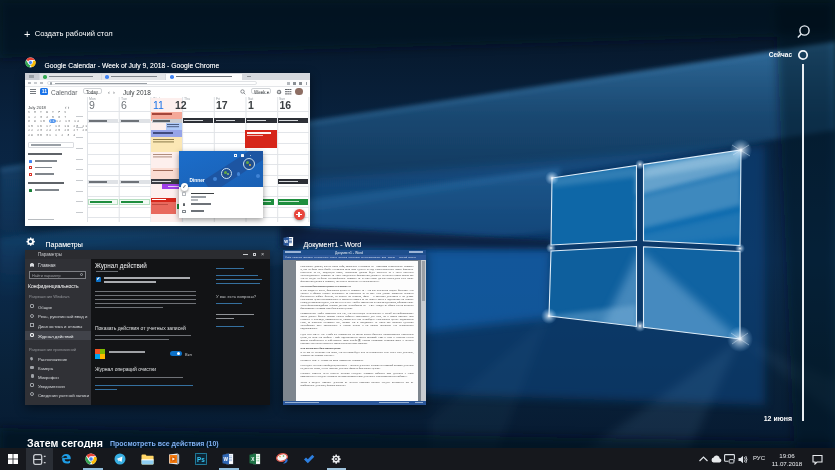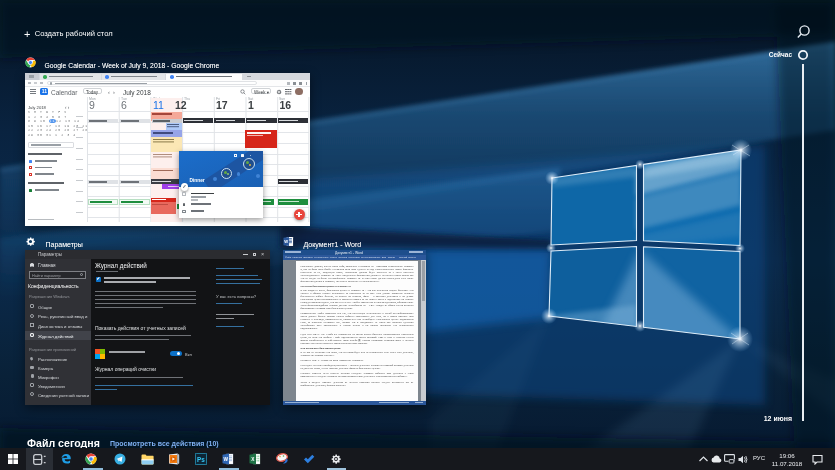--- a/index.html
+++ b/index.html
@@ -457,21 +457,21 @@
 
   <div class="abs" style="left:138px;top:9.5px;width:5px;height:141px;background:#c8ccd0;"></div>
   <div class="abs" style="left:139px;top:11px;width:3px;height:40px;background:#9aa0a6;"></div>
 
   <div class="abs" style="left:0;top:150.5px;width:143px;height:4.5px;background:#2b579a;"></div>
   <div class="abs" style="left:2px;top:152px;width:34px;height:1.4px;background:#bcd0e8;opacity:0.75;"></div>
   <div class="abs" style="left:96px;top:152px;width:30px;height:1.4px;background:#bcd0e8;opacity:0.75;"></div>
   <div class="abs" style="left:132px;top:152px;width:8px;height:1.4px;background:#bcd0e8;opacity:0.75;"></div>
 </div>
 
-<div class="abs" style="left:27px;top:436.5px;color:#fff;font-size:10.6px;font-weight:700;">Файл сегодня</div>
+<div class="abs" style="left:27px;top:436.5px;color:#fff;font-size:10.6px;font-weight:700;">Затем сегодня</div>
 <div class="abs" style="left:110px;top:439.5px;color:#7fb0f2;font-size:7px;font-weight:700;">Просмотреть все действия (10)</div>
 
 <div id="taskbar" class="abs" style="left:0;top:448px;width:835px;height:22px;background:#16181d;">
 
   <svg class="abs" style="left:8px;top:6px" width="10" height="10" viewBox="0 0 10 10">
     <rect x="0" y="0" width="4.6" height="4.6" fill="#fff"></rect>
     <rect x="5.4" y="0" width="4.6" height="4.6" fill="#fff"></rect>
     <rect x="0" y="5.4" width="4.6" height="4.6" fill="#fff"></rect>
     <rect x="5.4" y="5.4" width="4.6" height="4.6" fill="#fff"></rect>
   </svg>

